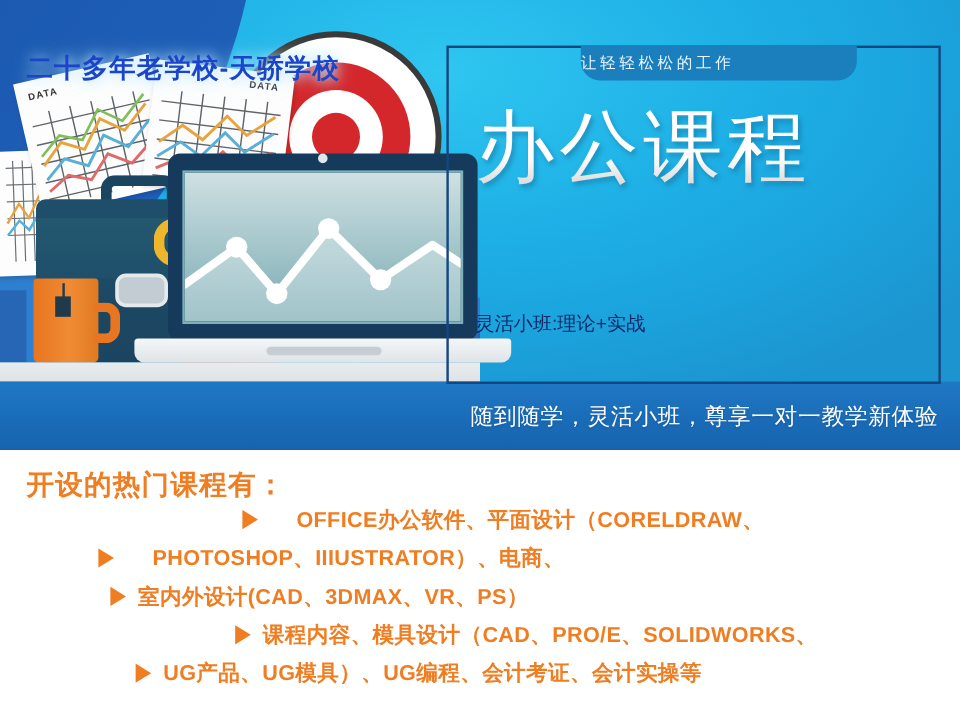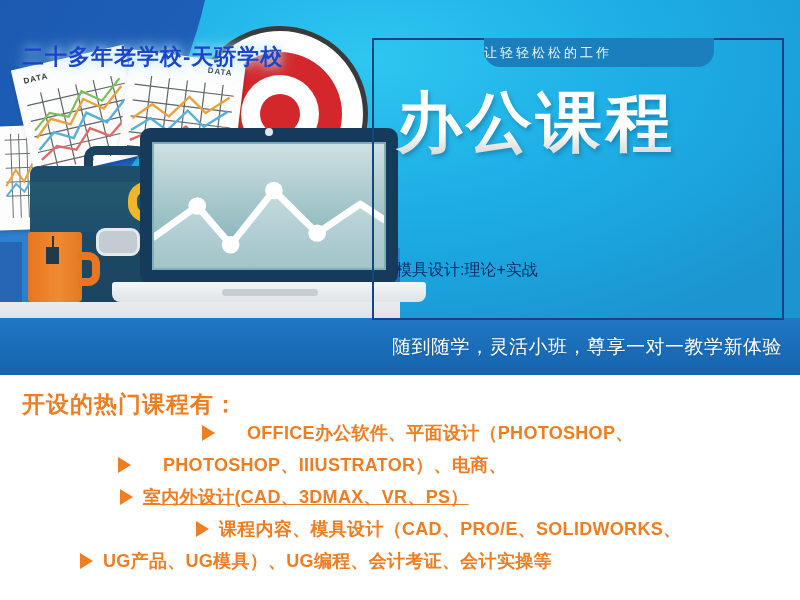--- a/index.html
+++ b/index.html
@@ -79,21 +79,21 @@
     position:absolute; left:110px; top:-2px; width:230px; height:29px;
     background:#1b7fbe;
     border-radius:0 0 16px 16px;
     display:flex; align-items:center; justify-content:flex-start;
   }
   .panel-tab span {
     color:#eaf7ff; font-size:13px; letter-spacing:3px; white-space:nowrap;
   }
   .big-title {
     position:absolute; left:22px; top:38px;
-    font-size:66px; font-weight:bold; letter-spacing:4px; white-space:nowrap;
+    font-size:66px; font-weight:normal; letter-spacing:4px; white-space:nowrap;
     background:linear-gradient(180deg,#ffffff 0%,#ffffff 58%,#e3e3e3 78%,#c9c9c9 100%);
     -webkit-background-clip:text; background-clip:text;
     -webkit-text-fill-color:transparent; color:transparent;
     filter:drop-shadow(2px 3px 2px rgba(10,60,95,.32));
   }
   .panel-line {
     position:absolute; left:22px; color:#0e2a66; font-size:16px;
     white-space:nowrap; font-weight:500;
   }
   .panel-line.l1 { top:176px; }
@@ -235,24 +235,24 @@
     display:flex; align-items:center; height:32px; white-space:nowrap;
     color:#ef7d22; font-weight:bold;
   }
   .li .bullet {
     flex:0 0 auto; width:0; height:0;
     border-top:8px solid transparent; border-bottom:8px solid transparent;
     border-left:13px solid #ef7d22; margin-right:10px;
   }
   .li .txt { font-size:18px; letter-spacing:.3px; }
   .li.i0 { padding-left:202px; }
-  .li.i1 { padding-left:118px; }
-  .li.i2 { padding-left:120px;text-decoration:underline; }
+  .li.i1 { padding-left:82px; }
+  .li.i2 { padding-left:92px; }
   .li.i3 { padding-left:196px; }
-  .li.i4 { padding-left:80px; }
+  .li.i4 { padding-left:113px; }
   .li.i0 .txt, .li.i1 .txt { margin-left:22px; }
 </style>
 </head>
 <body>
 
 <div id="banner">
 
   <div class="hero">
     <div class="hero-sky"></div>
     <div class="corner-wedge"></div>
@@ -347,36 +347,36 @@
       <div class="lap-notch"></div>
 
       <div class="ill-base"></div>
     </div>
 
     <div class="panel">
       <div class="panel-tab">
         <span>让轻轻松松的工作</span>
       </div>
       <div class="big-title">办公课程</div>
-      <div class="panel-line l2">模具设计:理论+实战</div>
+      <div class="panel-line l2">灵活小班:理论+实战</div>
     </div>
 
     <div class="school-name">二十多年老学校-天骄学校</div>
 
     <div class="hero-band">
       <div class="hero-band-text">随到随学，灵活小班，尊享一对一教学新体验</div>
     </div>
   </div>
 
   <div class="bottom">
     <div class="bot-title">开设的热门课程有：</div>
     <div class="list">
       <div class="li i0">
         <span class="bullet"></span>
-        <span class="txt">OFFICE办公软件、平面设计（PHOTOSHOP、</span>
+        <span class="txt">OFFICE办公软件、平面设计（CORELDRAW、</span>
       </div>
       <div class="li i1">
         <span class="bullet"></span>
         <span class="txt">PHOTOSHOP、IIIUSTRATOR）、电商、</span>
       </div>
       <div class="li i2">
         <span class="bullet"></span>
         <span class="txt">室内外设计(CAD、3DMAX、VR、PS）</span>
       </div>
       <div class="li i3">

